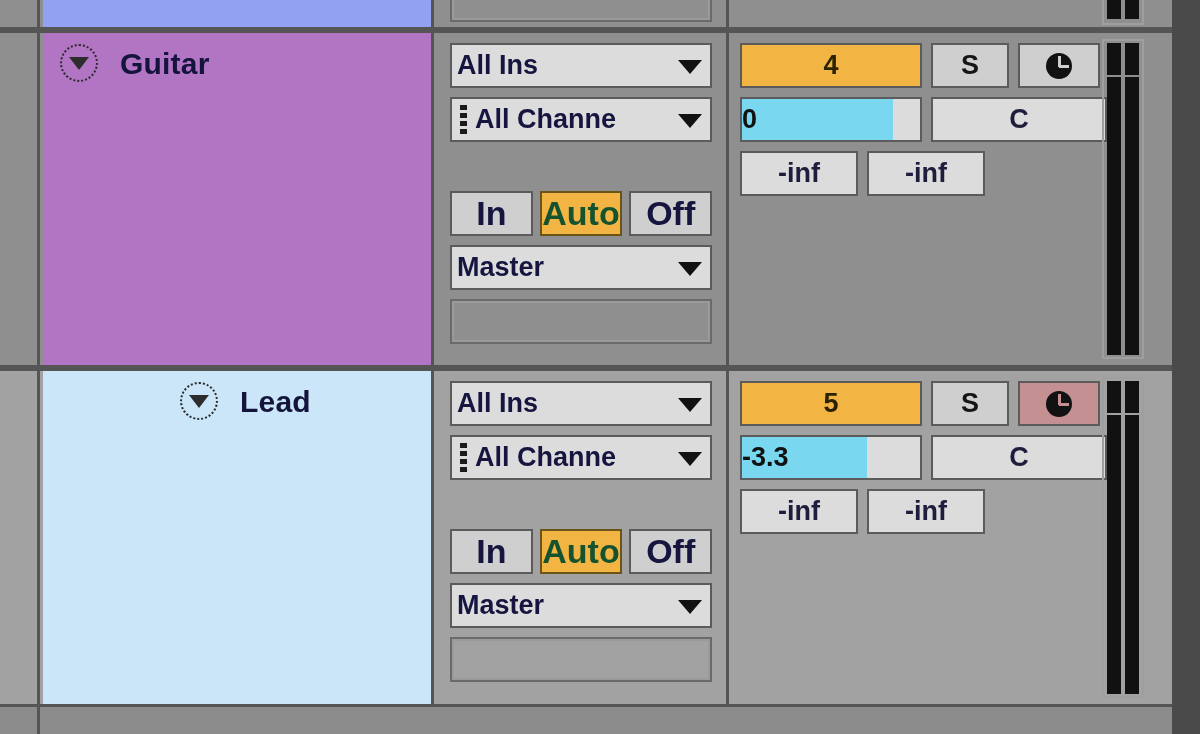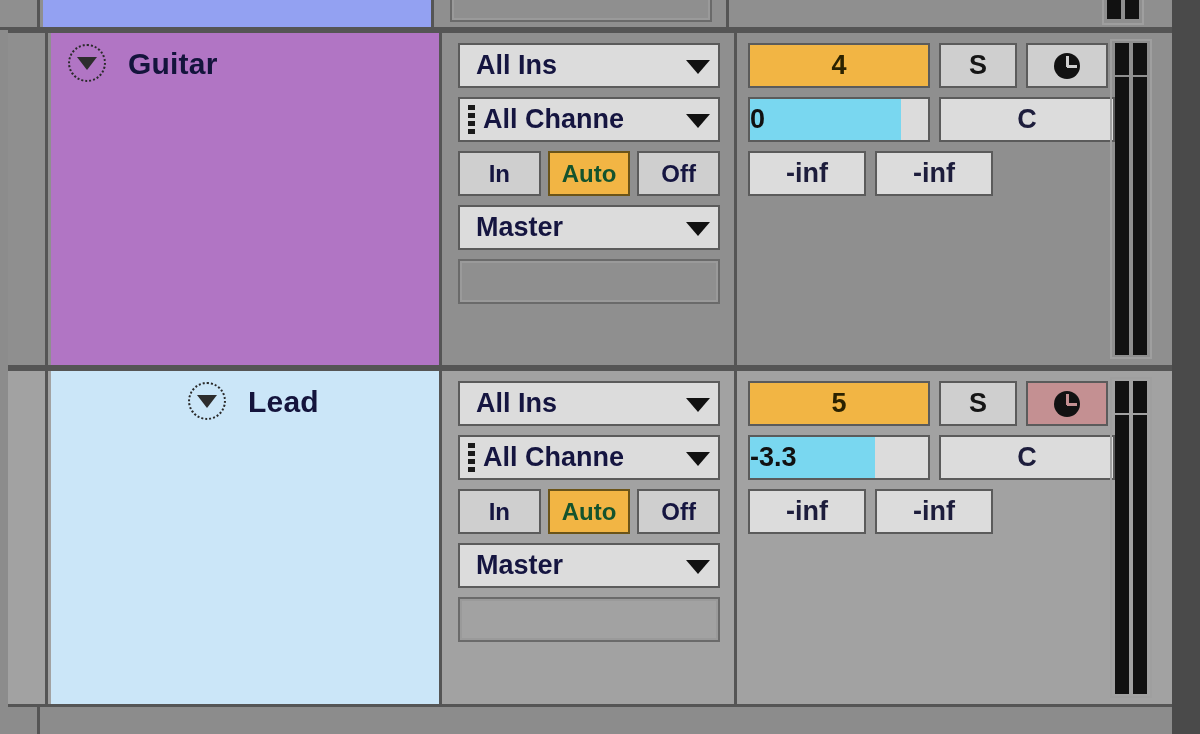--- a/index.html
+++ b/index.html
@@ -28,21 +28,21 @@
     top: 0;
     left: 1172px;
     width: 28px;
     height: 734px;
     background: #4a4a4a;
   }
 
   
   .track-row {
     position: absolute;
-    left: 8px;
+    left: 0;
     width: 1172px;
     box-sizing: border-box;
     border-top: 3px solid #555;
     border-bottom: 3px solid #555;
     background: #8f8f8f;
   }
   .track-row.selected { background: #a2a2a2; }
 
   
   .fold-col {
@@ -113,21 +113,21 @@
     border: 2px solid #5b5b5b;
     background: #dcdcdc;
     color: #151540;
     font-size: 27px;
     font-weight: bold;
     display: flex;
     align-items: center;
     height: 45px;
     position: relative;
   }
-  .ctl .lbl { padding-left: 16px; white-space: nowrap; overflow: hidden; }
+  .ctl .lbl { padding-left: 5px; white-space: nowrap; overflow: hidden; }
   .ctl .caret {
     position: absolute;
     right: 8px;
     top: 50%;
     margin-top: -6px;
     width: 0; height: 0;
     border-left: 12px solid transparent;
     border-right: 12px solid transparent;
     border-top: 14px solid #111;
   }
@@ -153,26 +153,27 @@
   .monitor-row {
     display: flex;
     gap: 7px;
     margin-bottom: 9px;
   }
   .mon {
     box-sizing: border-box;
     border: 2px solid #5b5b5b;
     background: #cfcfcf;
     color: #151540;
-    font-size: 24px;
+    font-size: 34px;
     font-weight: bold;
     height: 45px;
     line-height: 41px;
     text-align: center;
     flex: 1 1 0;
+    margin-top: 40px;
   }
   .mon.active { background: #f2b544; border-color: #6b5418; color: #14532d; }
 
   .xfade-slot {
     box-sizing: border-box;
     border: 2px solid #6a6a6a;
     background: transparent;
     height: 45px;
     margin-top: 9px;
     box-shadow: inset 0 0 0 2px #9a9a9a;

